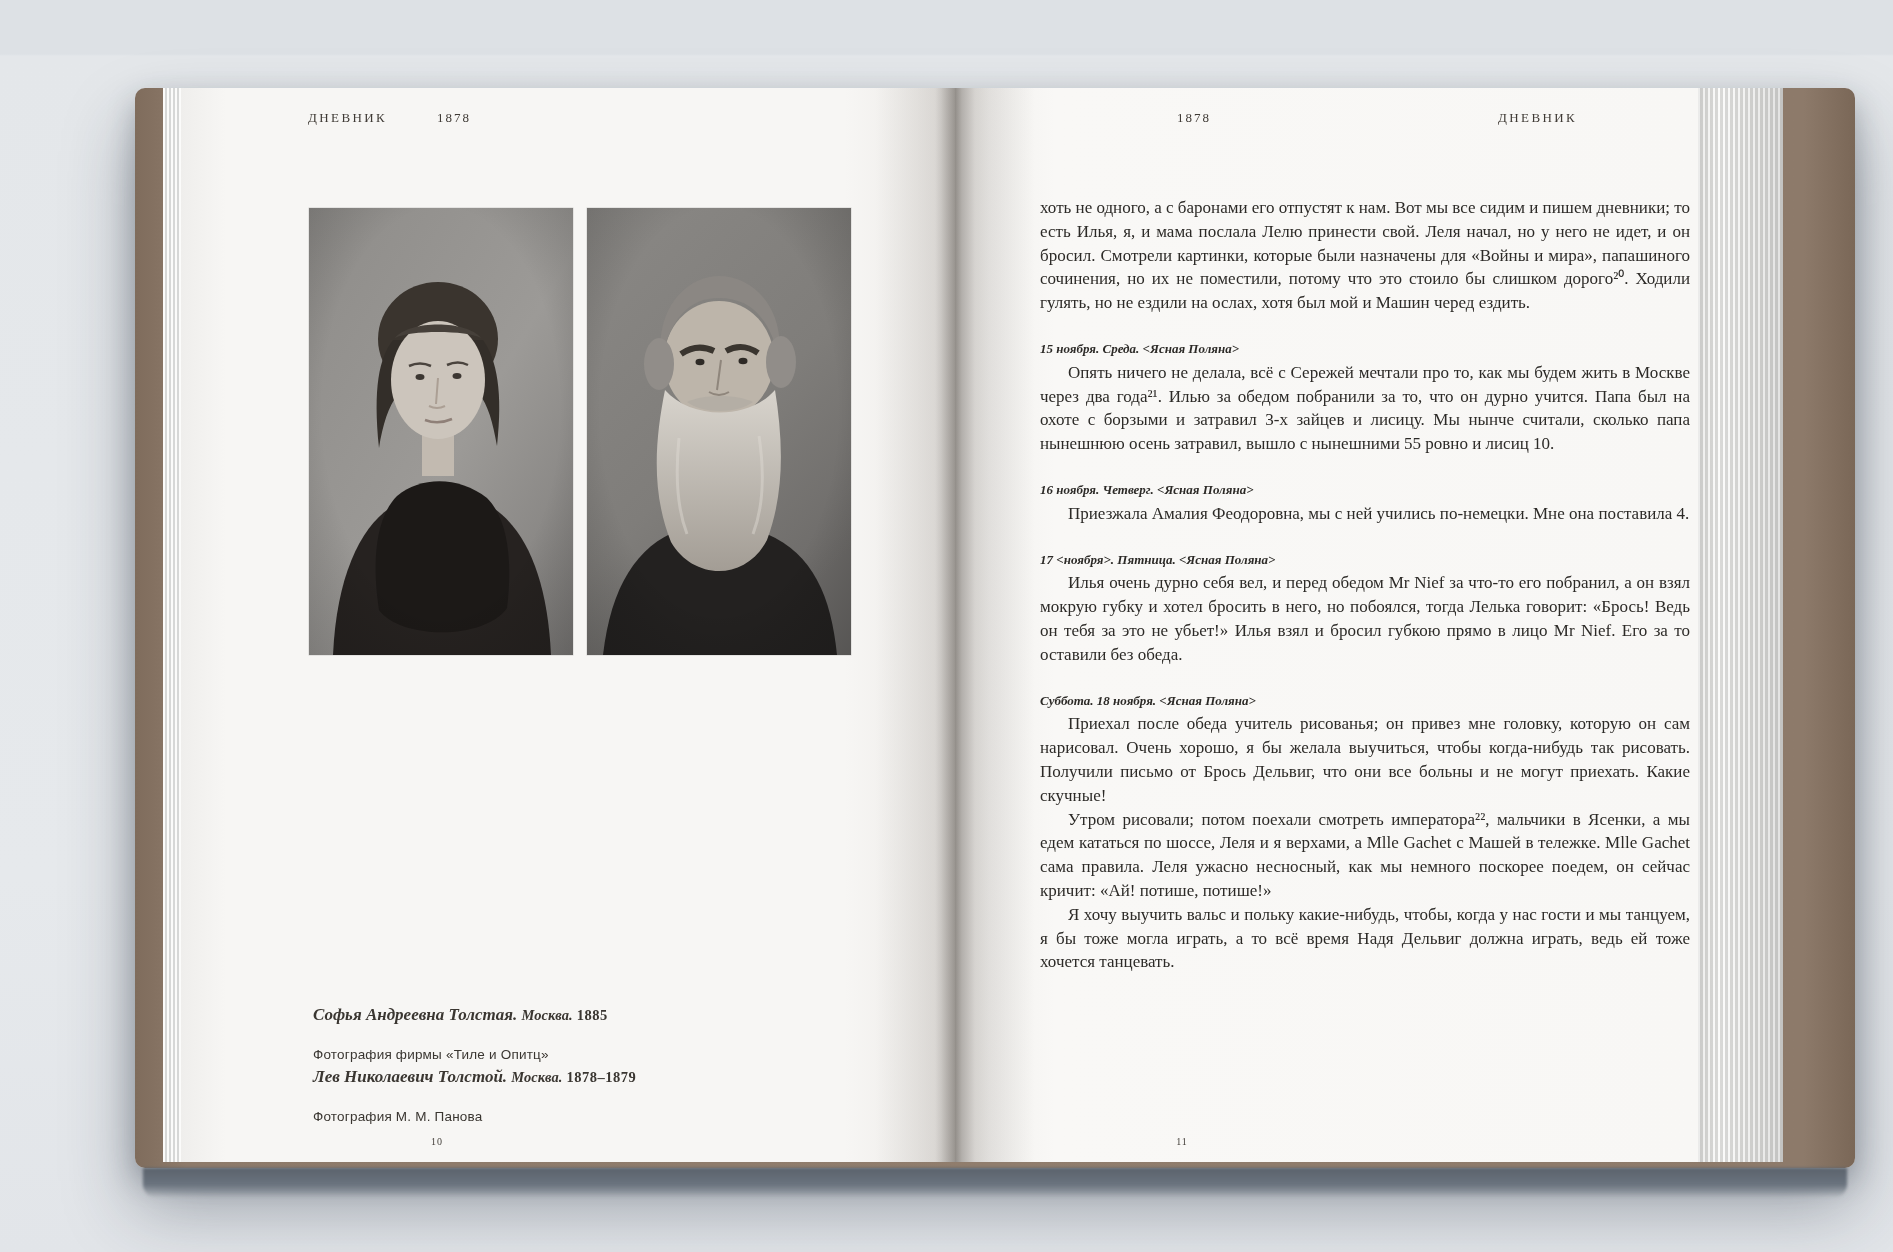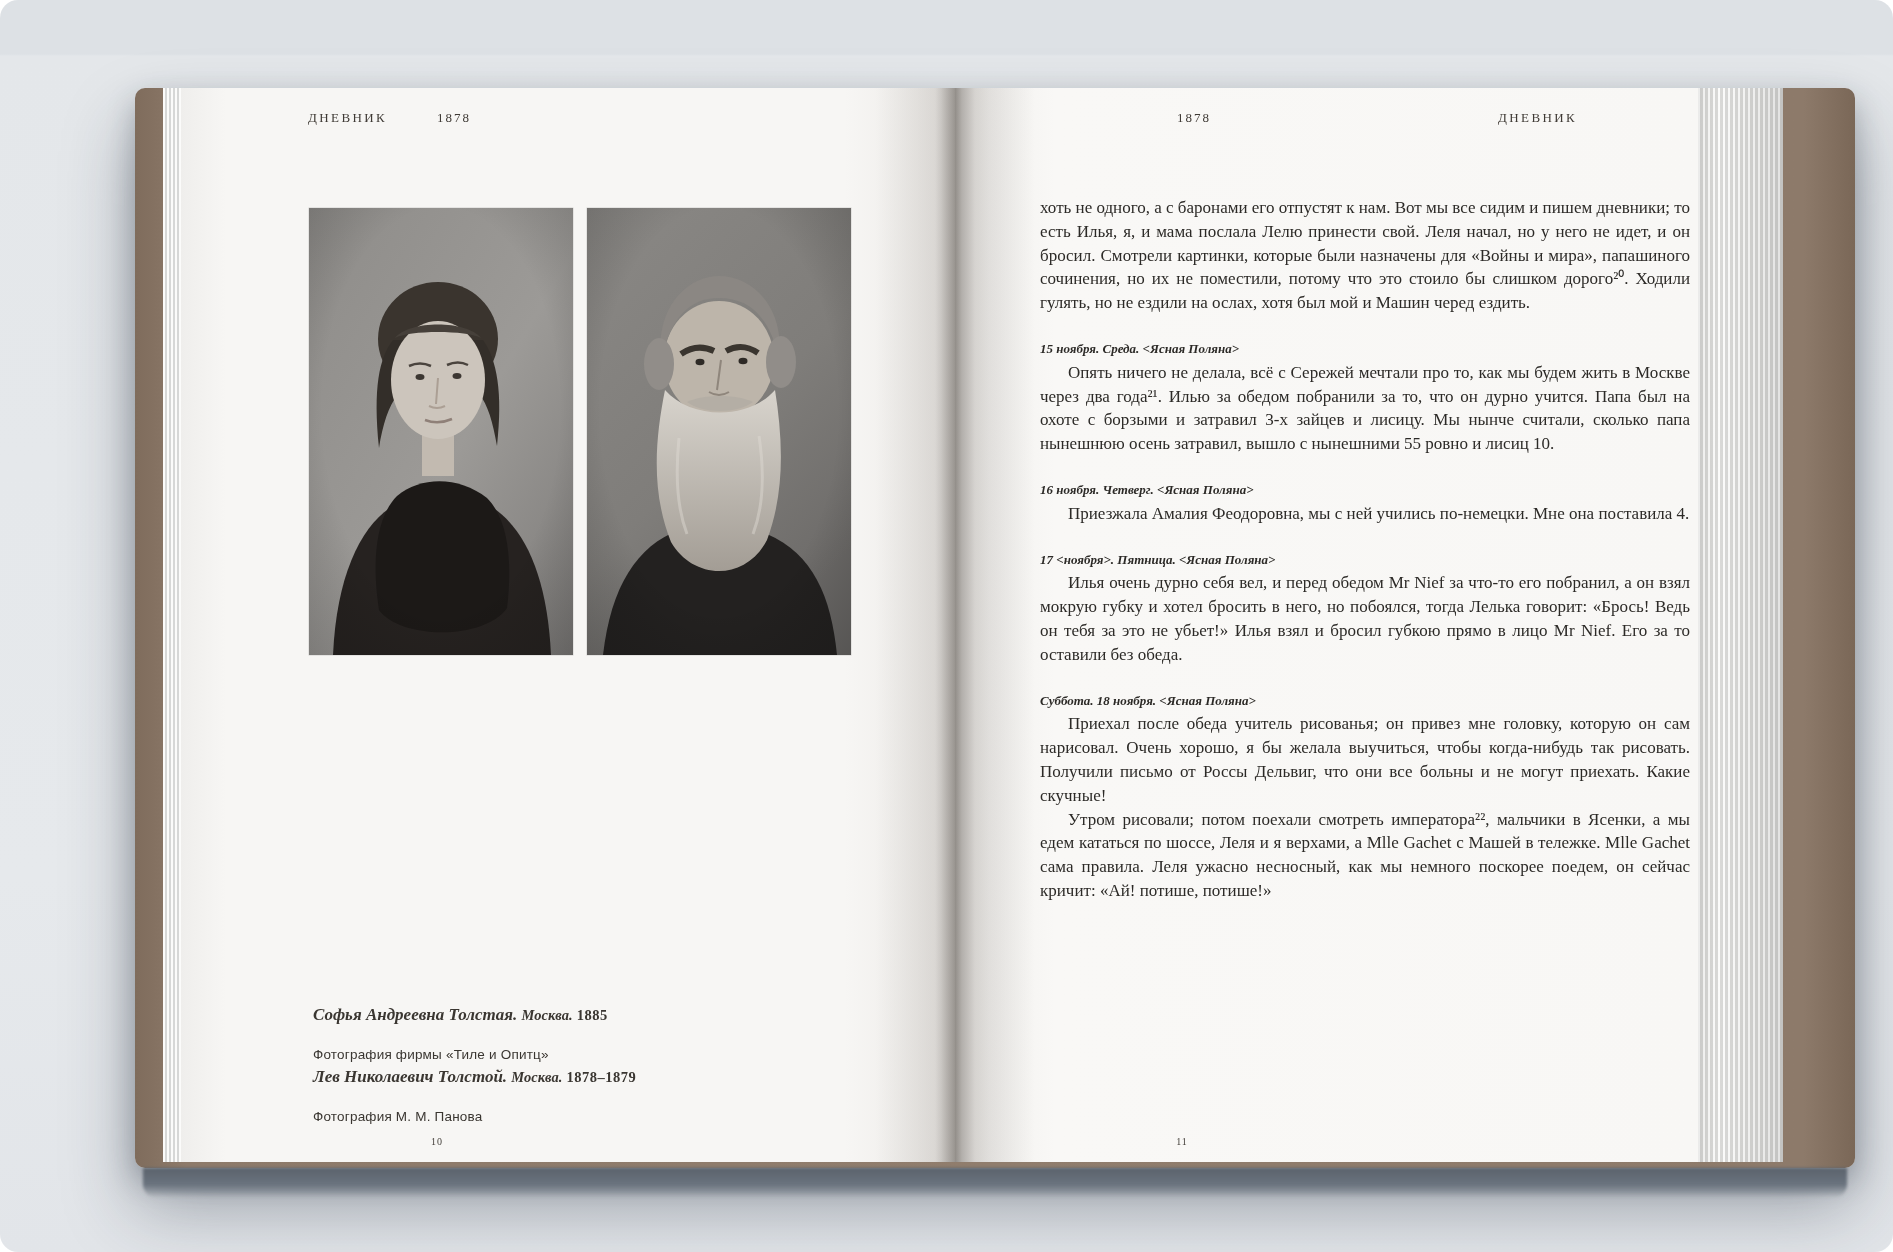--- a/index.html
+++ b/index.html
@@ -1,21 +1,21 @@
 <!DOCTYPE html>
 <html lang="ru" style="--bg: #e3e6ea; --cover: #8b7566; --page: #f7f6f4; --ink: #2c2a27; --photo-bg: #8f8d8a;"><head>
 <meta charset="utf-8">
 <style>
   :root{
     --bg:#e3e6ea; --cover:#8b7566; --page:#f7f6f4; --ink:#2c2a27; --photo-bg:#8f8d8a;
   }
   *{box-sizing:border-box; margin:0; padding:0;}
   body{width:1893px;height:1252px;overflow:hidden;font-family:"Liberation Serif",serif;color:var(--ink,#2c2a27);}
   .scene{position:relative;width:1893px;height:1252px;
-    background:linear-gradient(180deg,#dde1e5 0px,#dde1e5 54px,#e4e7ea 56px,#e6e9ec 70%,#e2e5e9 100%);border-radius:18px;}
+    background:linear-gradient(180deg,#dde1e5 0px,#dde1e5 54px,#e4e7ea 56px,#e6e9ec 70%,#e2e5e9 100%);}
   .book{position:absolute;left:135px;top:88px;width:1720px;height:1080px;}
   .book::after{content:"";position:absolute;left:8px;right:8px;top:100%;height:30px;
     background:linear-gradient(180deg,#5a626c,#6a737e 55%,rgba(106,115,126,0));
     border-radius:0 0 14px 14px;filter:blur(1.5px);}
   .cover{position:absolute;inset:0;border-radius:10px;
     background:linear-gradient(90deg,#7f6c5c,#8d7a6a 3%,#907d6d 50%,#8d7a6a 97%,#7a6757);
     box-shadow:0 38px 70px rgba(35,45,60,.38),0 12px 28px rgba(35,45,60,.28);}
   .pages{position:absolute;left:28px;top:0;right:72px;bottom:6px;background:var(--page,#f7f6f4);overflow:hidden;
     box-shadow:inset 0 7px 9px -6px rgba(0,0,0,.28),inset 0 -9px 11px -7px rgba(0,0,0,.33);}
   .edge-left{position:absolute;left:0;top:0;bottom:0;width:18px;
@@ -160,21 +160,22 @@
         <h3 class="entry-h">15 ноября. Среда. &lt;Ясная Поляна&gt;</h3>
         <p class="ind">Опять ничего не делала, всё с Сережей мечтали про то, как мы будем жить в Москве через два года²¹. Илью за обедом побранили за то, что он дурно учится. Папа был на охоте с борзыми и затравил 3-х зайцев и лисицу. Мы нынче считали, сколько папа нынешнюю осень затравил, вышло с нынешними 55 ровно и лисиц 10.</p>
 
         <h3 class="entry-h">16 ноября. Четверг. &lt;Ясная Поляна&gt;</h3>
         <p class="ind">Приезжала Амалия Феодоровна, мы с ней учились по-немецки. Мне она поставила 4.</p>
 
         <h3 class="entry-h">17 &lt;ноября&gt;. Пятница. &lt;Ясная Поляна&gt;</h3>
         <p class="ind">Илья очень дурно себя вел, и перед обедом Mr Nief за что-то его побранил, а он взял мокрую губку и хотел бросить в него, но побоялся, тогда Лелька говорит: «Брось! Ведь он тебя за это не убьет!» Илья взял и бросил губкою прямо в лицо Mr Nief. Его за то оставили без обеда.</p>
 
         <h3 class="entry-h">Суббота. 18 ноября. &lt;Ясная Поляна&gt;</h3>
-        <p class="ind">Приехал после обеда учитель рисованья; он привез мне головку, которую он сам нарисовал. Очень хорошо, я бы желала выучиться, чтобы когда-нибудь так рисовать. Получили письмо от Россы Дельвиг, что они все больны и не могут приехать. Какие скучные!</p>
+        <p class="ind">Приехал после обеда учитель рисованья; он привез мне головку, которую он сам нарисовал. Очень хорошо, я бы желала выучиться, чтобы когда-нибудь так рисовать. Получили письмо от Брось Дельвиг, что они все больны и не могут приехать. Какие скучные!</p>
 
         <p class="ind">Утром рисовали; потом поехали смотреть императора²², мальчики в Ясенки, а мы едем кататься по шоссе, Леля и я верхами, а Mlle Gachet с Машей в тележке. Mlle Gachet сама правила. Леля ужасно несносный, как мы немного поскорее поедем, он сейчас кричит: «Ай! потише, потише!»</p>
+        <p class="ind">Я хочу выучить вальс и польку какие-нибудь, чтобы, когда у нас гости и мы танцуем, я бы тоже могла играть, а то всё время Надя Дельвиг должна играть, ведь ей тоже хочется танцевать.</p>
       </div>
 
       <div class="pagenum pn-r">11</div>
     </div>
   </div>
 </div>
 
 </body></html>

